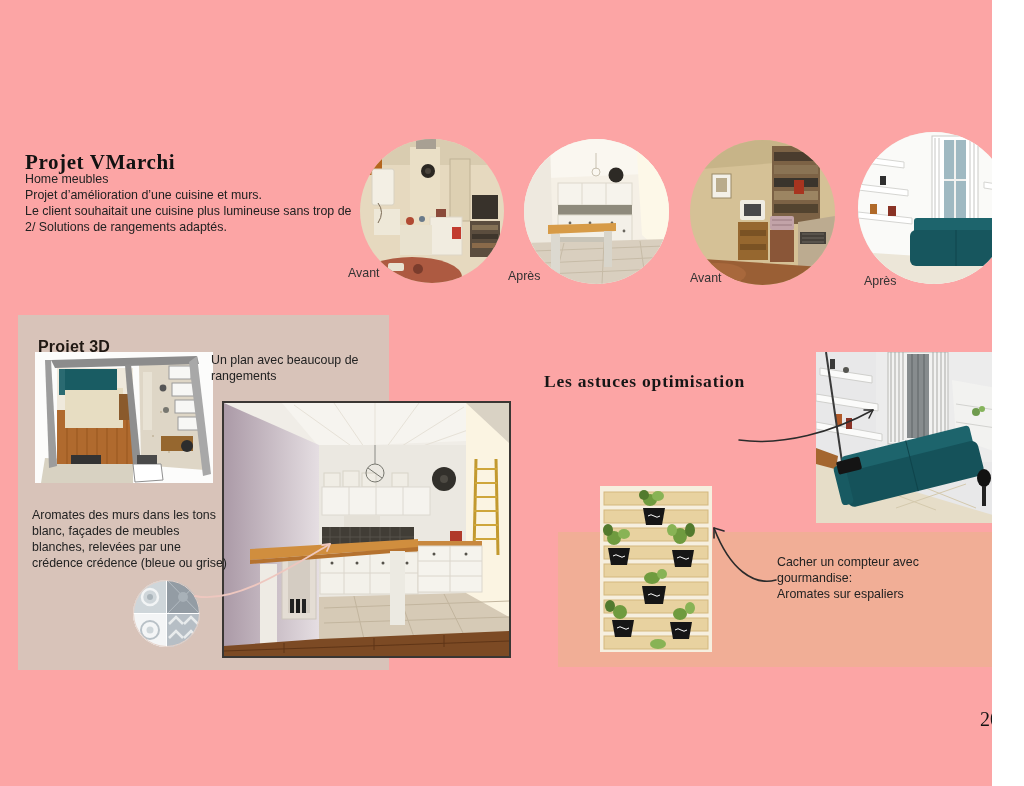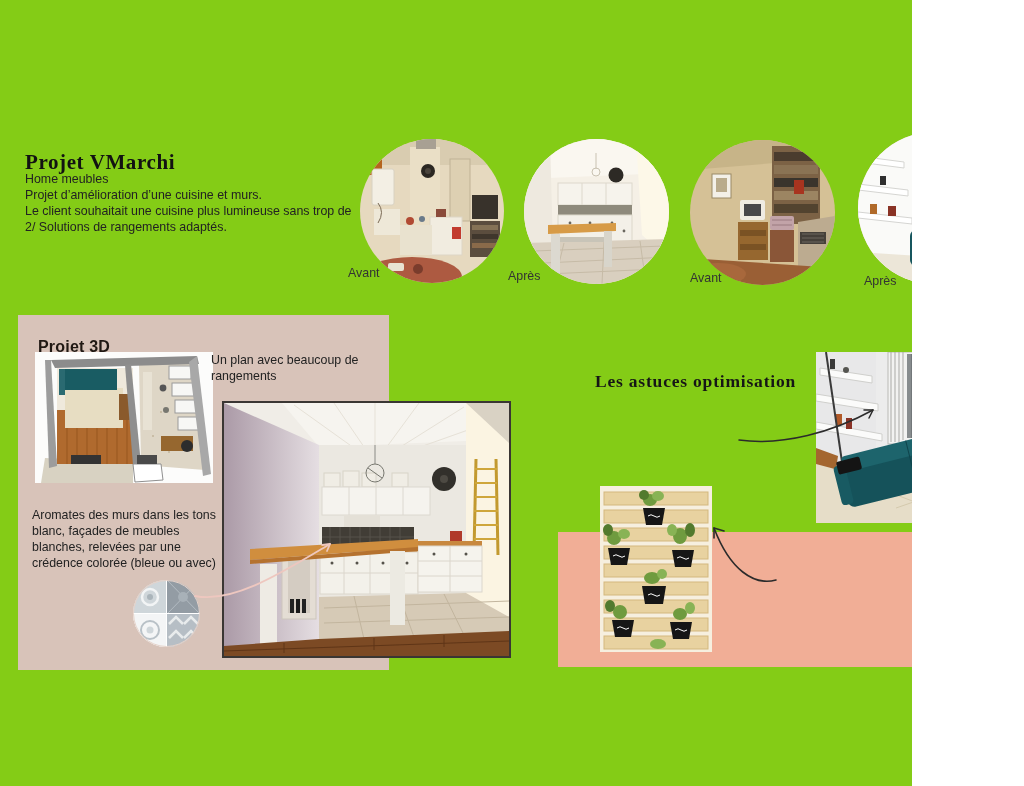--- a/index.html
+++ b/index.html
@@ -1,22 +1,22 @@
 <!DOCTYPE html>
 <html><head>
 <meta charset="utf-8">
 <style>
   html,body{margin:0;padding:0;background:#ffffff;}
-  #canvas{position:relative;width:912px;height:786px;background:#84cc16;overflow:hidden;
+  #canvas{position:relative;width:992px;height:786px;background:#fca5a5;overflow:hidden;
           font-family:"Liberation Sans",sans-serif;color:#1f1f1f;}
   .abs{position:absolute;}
   
   #page-title{left:25px;top:136px;font-family:"Liberation Serif",serif;font-weight:bold;
               font-size:21px;letter-spacing:0.6px;color:#121212;}
-  #astuces-heading{left:595px;top:356px;font-family:"Liberation Serif",serif;font-weight:bold;
+  #astuces-heading{left:544px;top:356px;font-family:"Liberation Serif",serif;font-weight:bold;
               font-size:17.5px;letter-spacing:0.8px;color:#161616;}
   #projet3d-heading{left:38px;top:325px;font-size:16px;font-weight:bold;color:#201813;
               letter-spacing:0.2px;z-index:3;}
   
   .txt{font-size:12.4px;line-height:16px;color:#222222;z-index:4;}
   #intro{left:25px;top:171px;width:340px;}
   #plan-note{left:211px;top:352px;width:160px;}
   #paint-note{left:32px;top:507px;width:200px;}
   #cd-note{left:568px;top:406px;width:190px;}
   #compteur-note{left:777px;top:554px;width:175px;}
@@ -292,21 +292,21 @@
       <rect x="166" y="148" width="15" height="74" fill="#eceae2"></rect>
       <polygon points="0,243 95,236 285,228 285,253 0,253" fill="#7c4a24"></polygon>
       <path d="M0,248 L285,238 M60,240 v10 M150,235 v12 M220,232 v12" stroke="#5f3517" fill="none"></path>
     </svg>
   </div>
 
   <div class="abs txt" id="paint-note">
     <div>Aromates des murs dans les tons</div>
     <div>blanc, façades de meubles</div>
     <div>blanches, relevées par une</div>
-    <div>crédence colorée (bleue ou avec)</div>
+    <div>crédence crédence (bleue ou grise)</div>
   </div>
 
   <div class="abs" id="tile-swatch">
     <svg viewBox="0 0 67 67" width="67" height="67">
       <defs>
           <clipPath id="tc">
             <circle cx="33.5" cy="33.5" r="33.5"></circle>
           </clipPath>
         </defs>
       <g clip-path="url(#tc)">
@@ -431,16 +431,21 @@
           <path d="M75,144 q3,-2.5 6,0 q3,2.5 6,0"></path>
       </g>
     </svg>
   </div>
 
   <svg class="abs connector" id="arrow-compteur" width="80" height="80" viewBox="0 0 80 80">
     <path d="M76,68 C54,74 30,58 14,16" stroke="#2b2b2b" stroke-width="1.6" fill="none" stroke-linecap="round"></path>
     <path d="M14,16 l0,10 M14,16 l10,3" stroke="#2b2b2b" stroke-width="1.6" fill="none" stroke-linecap="round"></path>
   </svg>
 
+  <div class="abs txt" id="compteur-note">
+    <div>Cacher un compteur avec</div>
+    <div>gourmandise:</div>
+    <div>Aromates sur espaliers</div>
+  </div>
 
   <div class="abs" id="year-label">2022</div>
 
 </div>
 
 </body></html>

